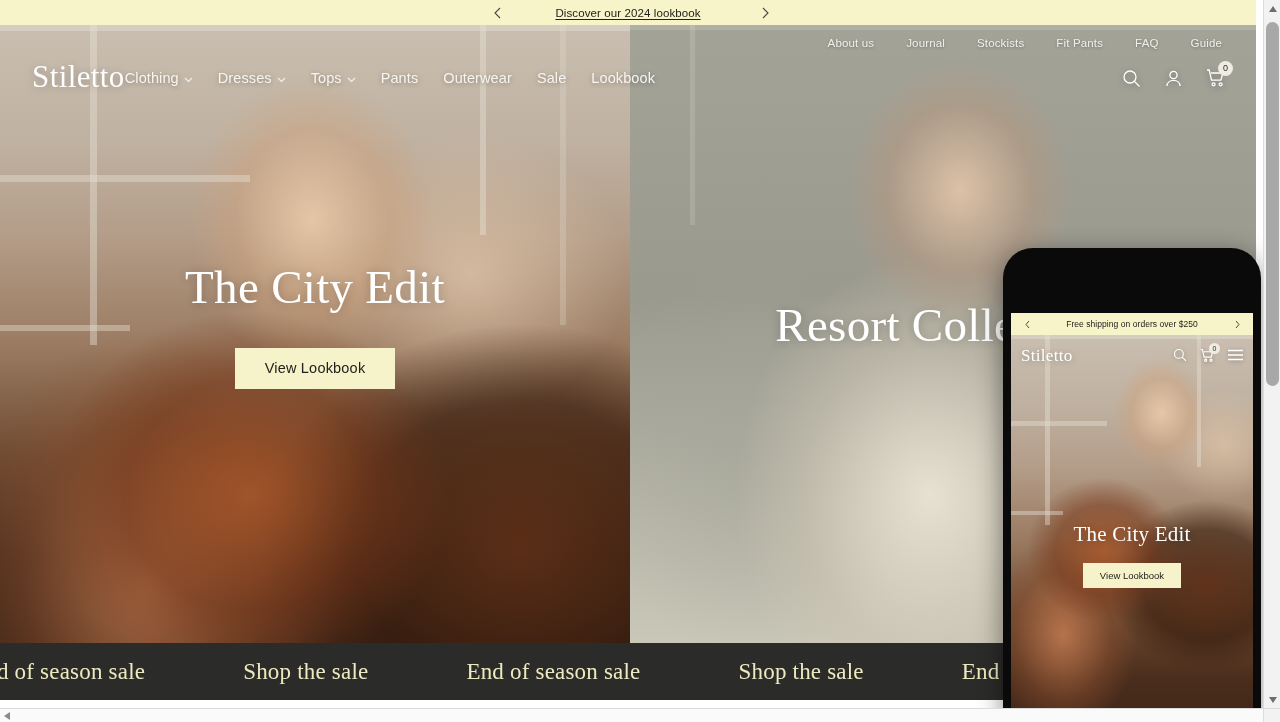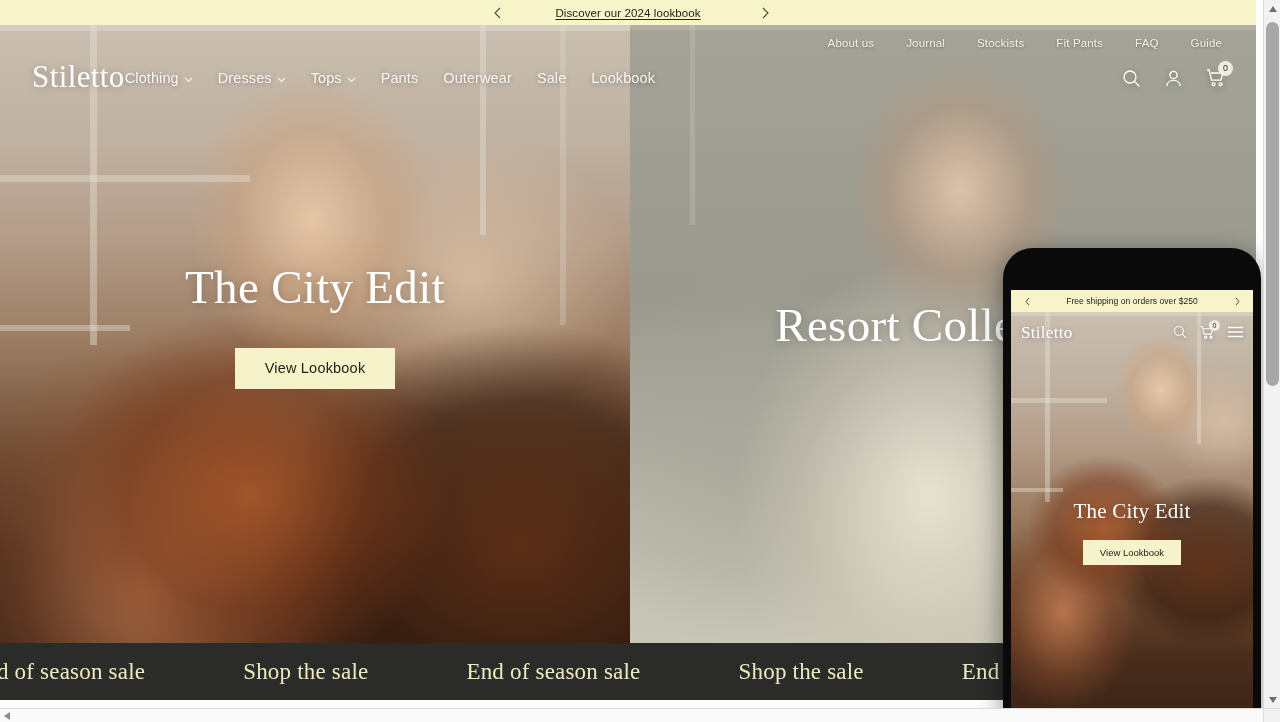--- a/index.html
+++ b/index.html
@@ -146,21 +146,21 @@
   }
 
   
   .phone {
     position:absolute; left:1003px; top:248px;
     width:258px; height:474px;
     background:#0a0a0a;
     border-radius:30px 30px 0 0;
     box-shadow:0 6px 26px rgba(0,0,0,.45);
     z-index:60; overflow:hidden;
-    padding:42px 8px 0 8px;
+    padding:65px 8px 0 8px;
   }
   .phone-screen {
     position:relative; width:242px; height:432px; overflow:hidden;
     background:#8d7a66;
   }
   .m-announce {
     position:relative; height:22px; background:#f8f4c9;
     display:flex; align-items:center; justify-content:center; z-index:6;
   }
   .m-announce-text { font-size:8.5px; color:#23211c; letter-spacing:.05px; }

